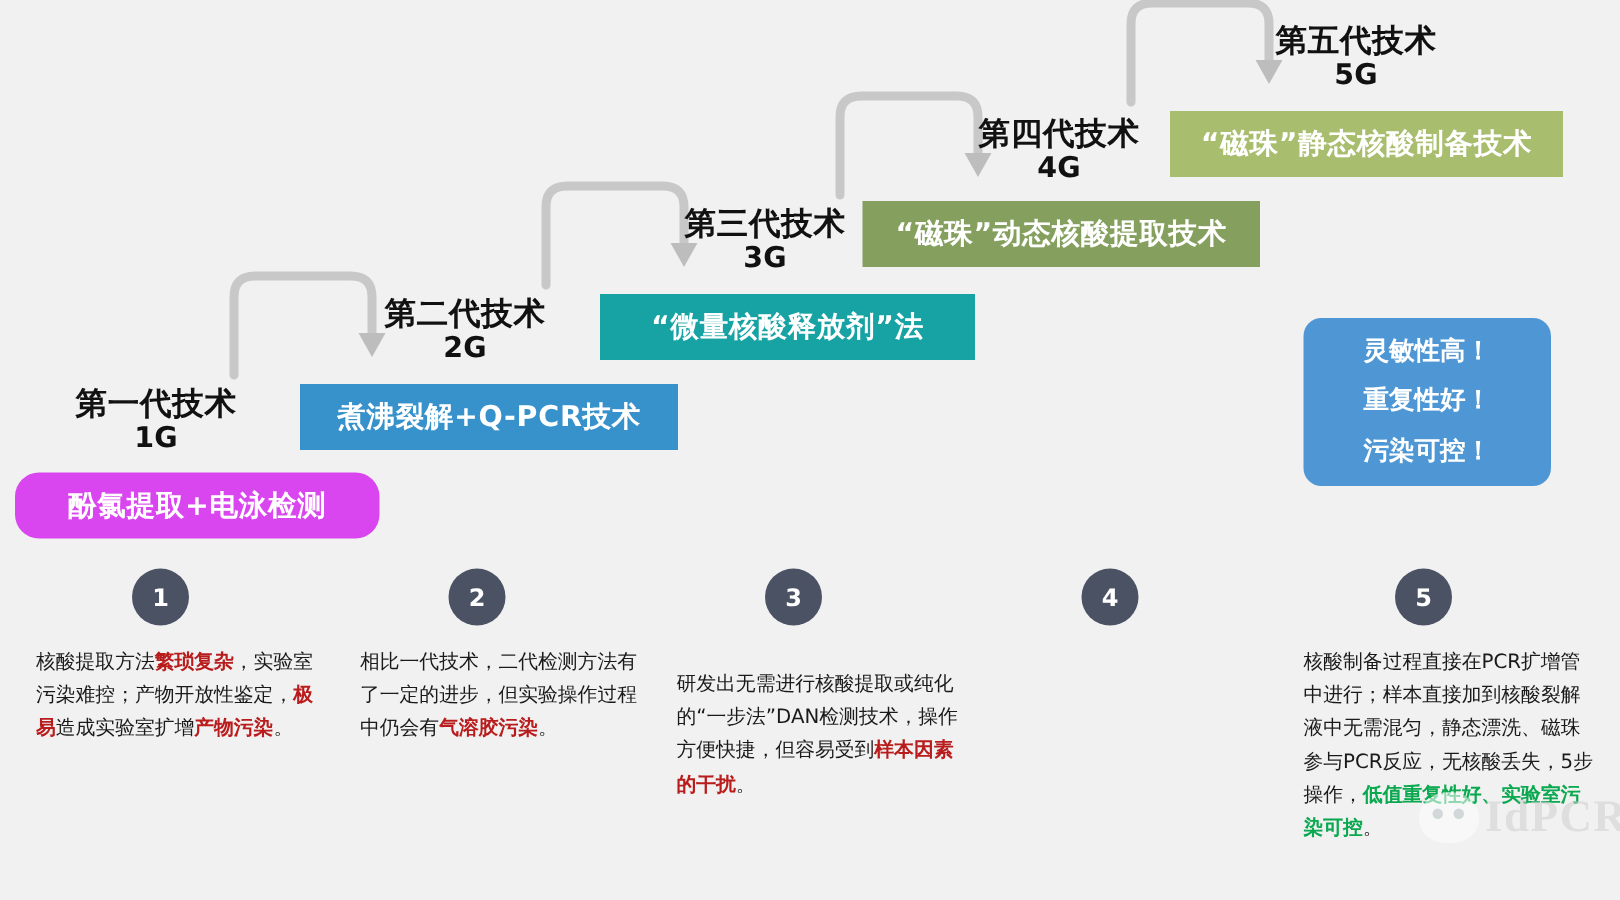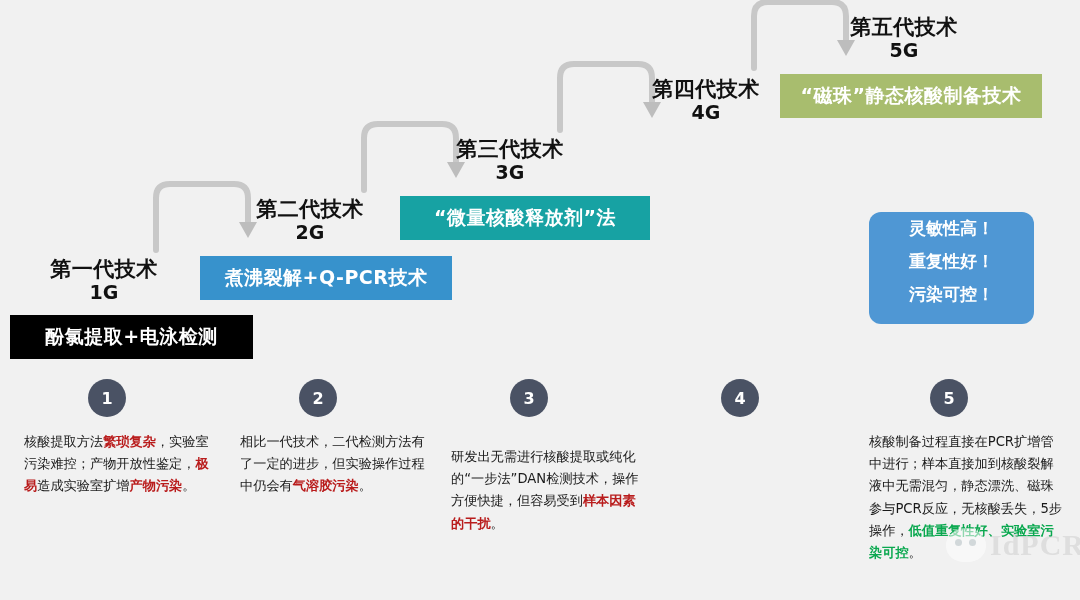--- a/index.html
+++ b/index.html
@@ -25,30 +25,30 @@
   .gen-title .gen-code{
     font-weight:bold;color:#111;font-size:19px;margin-top:1px;
   }
 
   
   .ribbon{
     position:absolute;display:flex;align-items:center;justify-content:center;
     color:#ffffff;font-size:19px;font-weight:600;letter-spacing:0.5px;
     white-space:nowrap;box-sizing:border-box;padding:0 14px;
   }
-  .ribbon.g1{background:#000000;}
+  .ribbon.g1{background:#d946ef;border-radius:16px;}
   .ribbon.g2{background:#3792cc;}
   .ribbon.g3{background:#17a2a3;}
   .ribbon.g4{background:#85a05e;}
   .ribbon.g5{background:#a8bd6e;}
 
   
   .benefit-box{
     position:absolute;background:#4f97d4;border-radius:12px;
-    display:flex;flex-direction:column;align-items:center;justify-content:flex-start;
+    display:flex;flex-direction:column;align-items:center;justify-content:center;
     color:#ffffff;font-size:17px;line-height:1.95;font-weight:600;
     box-sizing:border-box;
   }
 
   
   .step-circle{
     position:absolute;width:38px;height:38px;border-radius:50%;
     background:#4a5264;color:#ffffff;
     display:flex;align-items:center;justify-content:center;
     font-size:16px;font-weight:600;
@@ -141,20 +141,21 @@
     <div class="gen-name">第五代技术</div>
     <div class="gen-code">5G</div>
   </div>
 
   <div class="ribbon g1" style="left:10px;top:315px;width:243px;height:44px;">酚氯提取+电泳检测</div>
 
   <div class="ribbon g2" style="left:200px;top:256px;width:252px;height:44px;">煮沸裂解+Q-PCR技术</div>
 
   <div class="ribbon g3" style="left:400px;top:196px;width:250px;height:44px;">“微量核酸释放剂”法</div>
 
+  <div class="ribbon g4" style="left:575px;top:134px;width:265px;height:44px;">“磁珠”动态核酸提取技术</div>
 
   <div class="ribbon g5" style="left:780px;top:74px;width:262px;height:44px;">“磁珠”静态核酸制备技术</div>
 
   <div class="benefit-box" style="left:869px;top:212px;width:165px;height:112px;">
     <div>灵敏性高！</div>
     <div>重复性好！</div>
     <div>污染可控！</div>
   </div>
 
   <div class="step-circle" style="left:88px;top:379px;">1</div>

